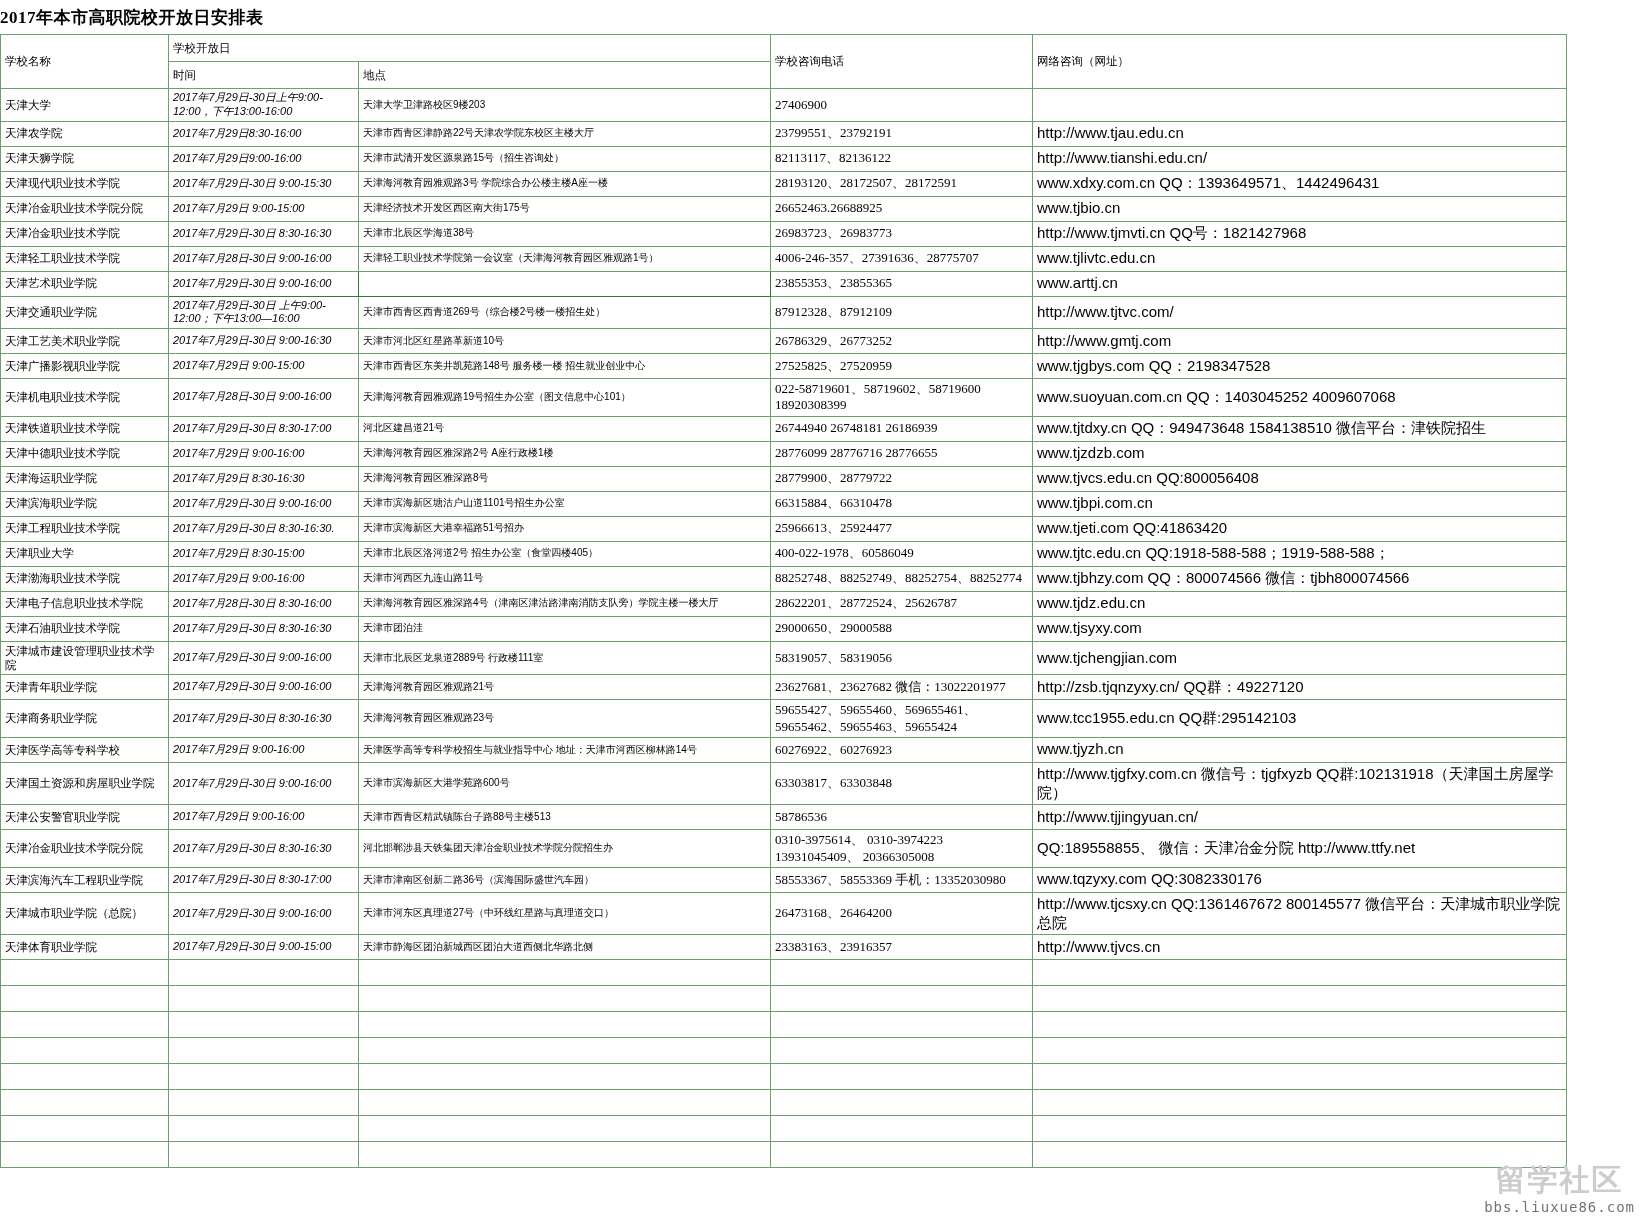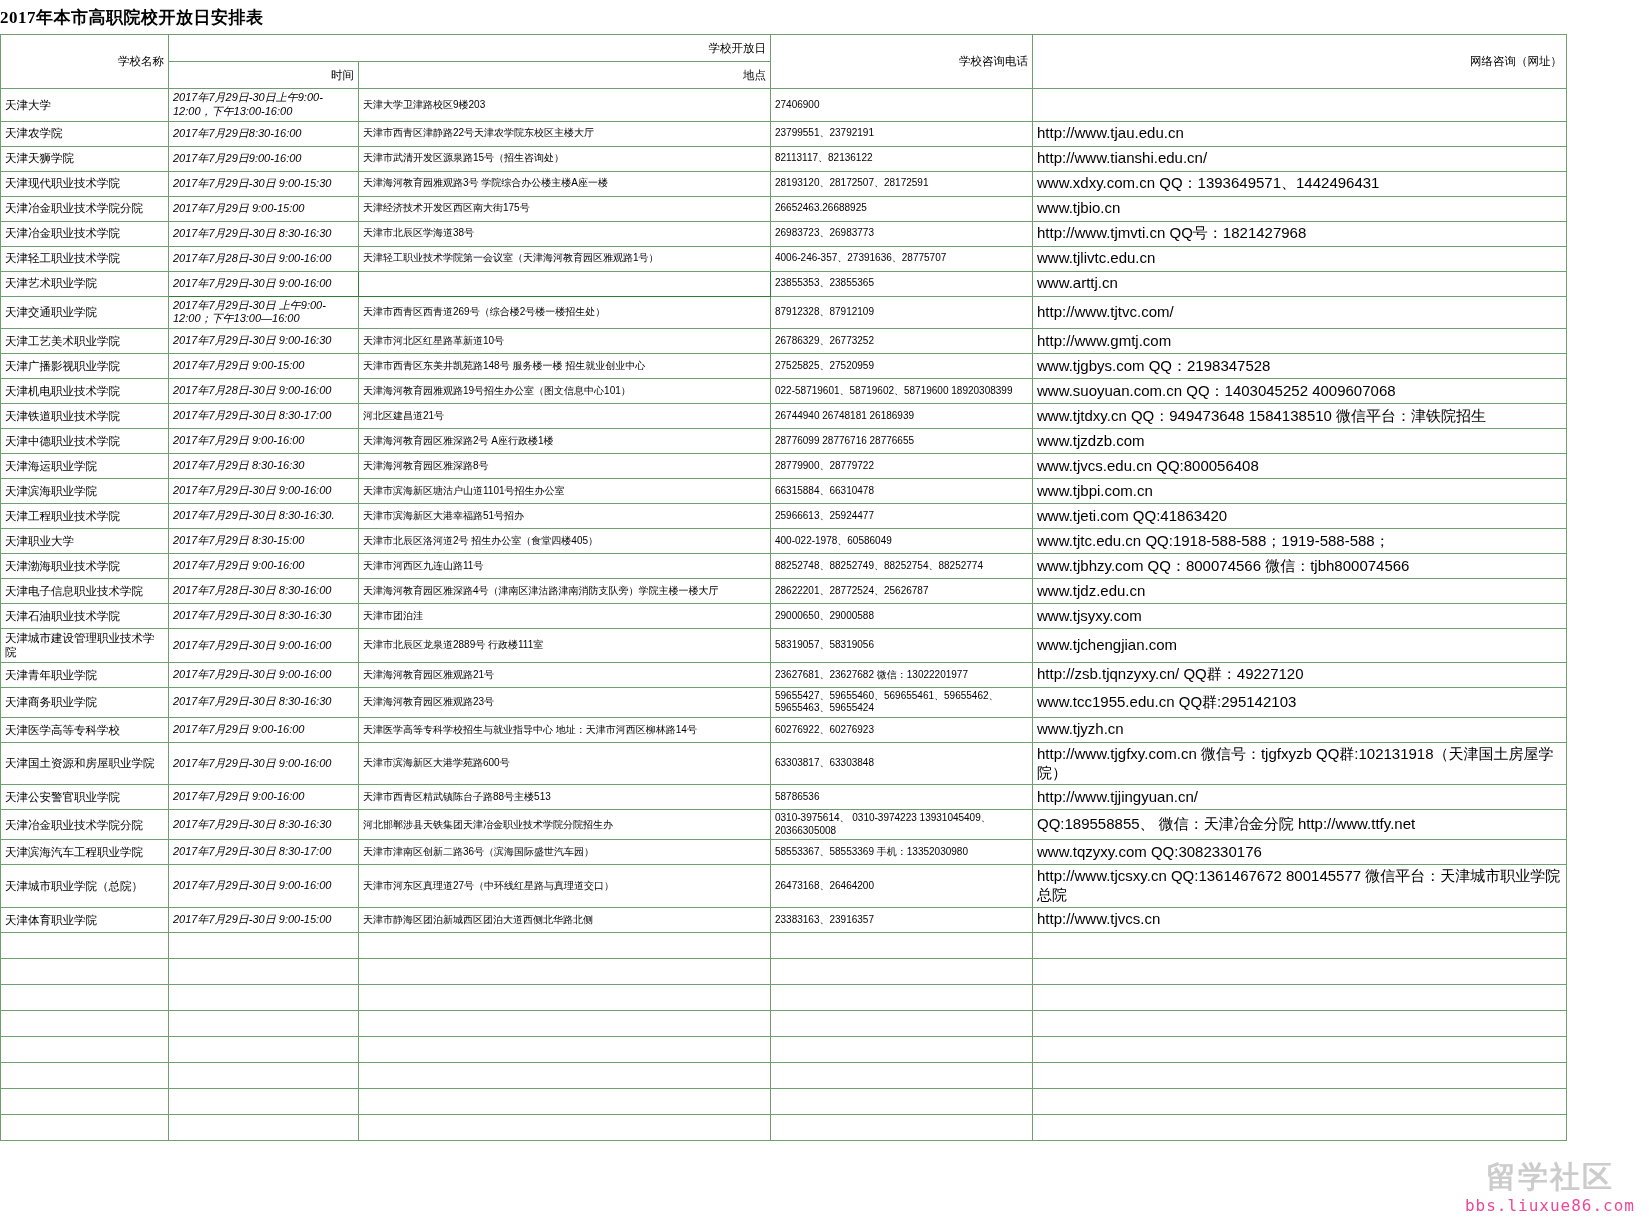--- a/index.html
+++ b/index.html
@@ -40,34 +40,34 @@
     padding: 2px 4px;
     vertical-align: middle;
     line-height: 1.25;
     word-wrap: break-word;
     overflow: hidden;
     color: #000;
     font-weight: normal;
     text-align: left;
   }
   table.sheet th.hdr {
-    text-align: right;
+    text-align: left;
     font-weight: normal;
     height: 22px;
   }
   .col-name   { width: 168px; }
   .col-time   { width: 190px; }
   .col-place  { width: 412px; }
   .col-tel    { width: 262px; }
   .col-web    { width: 534px; }
 
   td.cell-name  { height: 20px; }
   td.cell-time  { font-size: 11px; font-style: italic; }
   td.cell-place { font-size: 10px; }
-  td.cell-tel   { font-size: 10px; font-family: Liberation Sans, sans-serif; }
+  td.cell-tel   { font-size: 13px; font-family: Liberation Serif, serif; }
   td.cell-web   { font-size: 15px; font-family: Liberation Sans, sans-serif; }
 
   tr.row-selected td.cell-time,
   tr.row-selected td.cell-place {
     border-color: #2e7d32;
   }
   tr.blank td { height: 21px; }
 
   .watermark {
     position: absolute;
@@ -79,23 +79,23 @@
   }
   .watermark .wm-main {
     font-size: 30px;
     font-weight: bold;
     letter-spacing: 2px;
     color: #cccccc;
     font-family: "DejaVu Sans", sans-serif;
     text-align: center;
   }
   .watermark .wm-sub {
-    font-size: 16px;
+    font-size: 14px;
     letter-spacing: 1px;
-    color: #ec4899;
+    color: #737373;
     font-family: "DejaVu Sans Mono", monospace;
     margin-top: -2px;
   }
 </style>
 </head>
 <body>
 
 <div class="page">
 
   <div class="doc-title">2017年本市高职院校开放日安排表</div>

